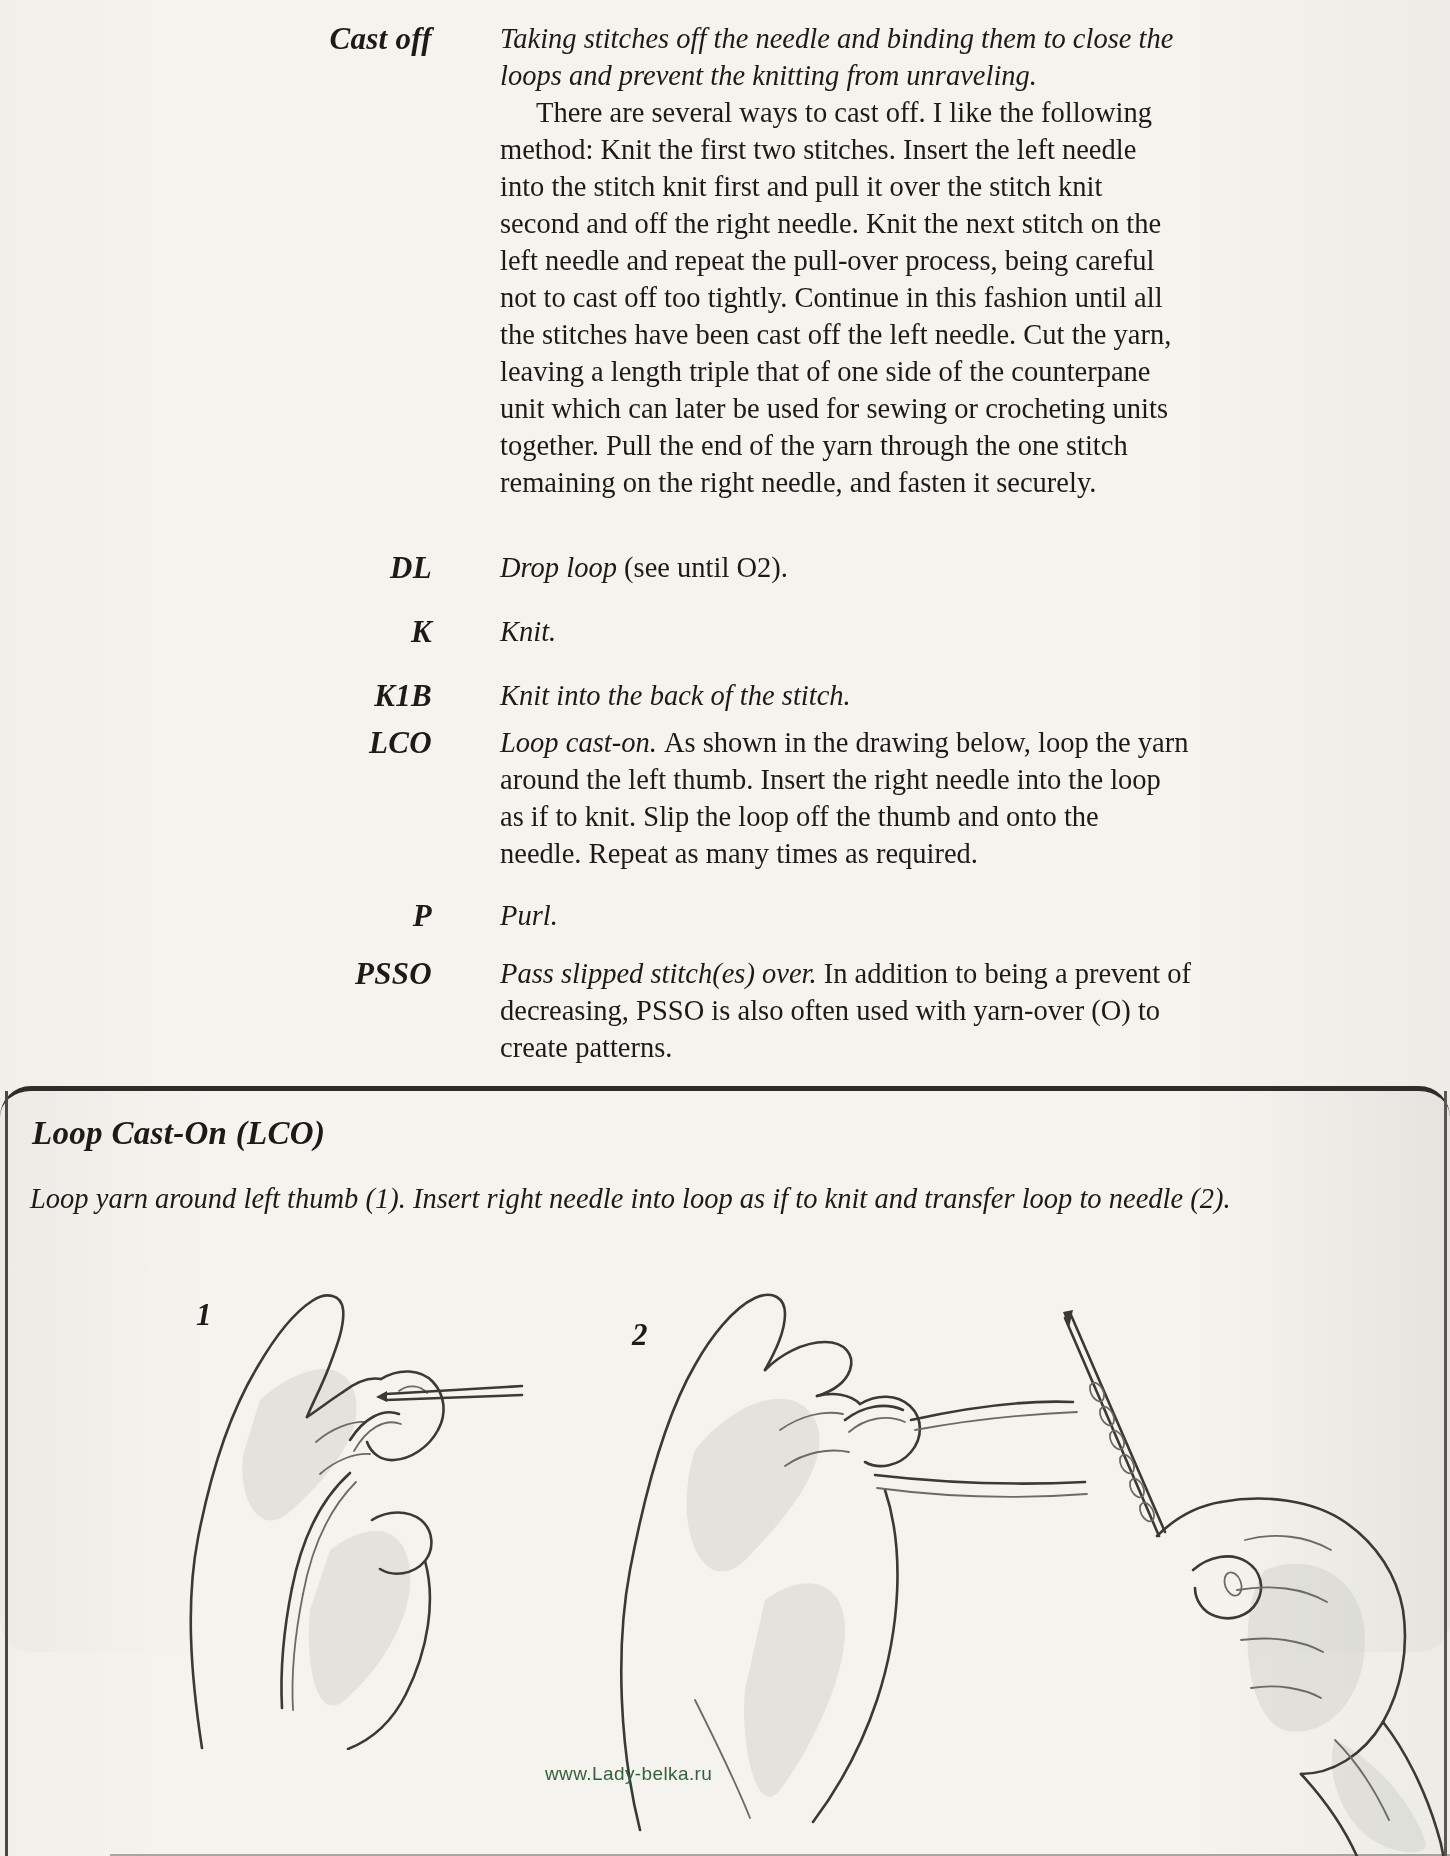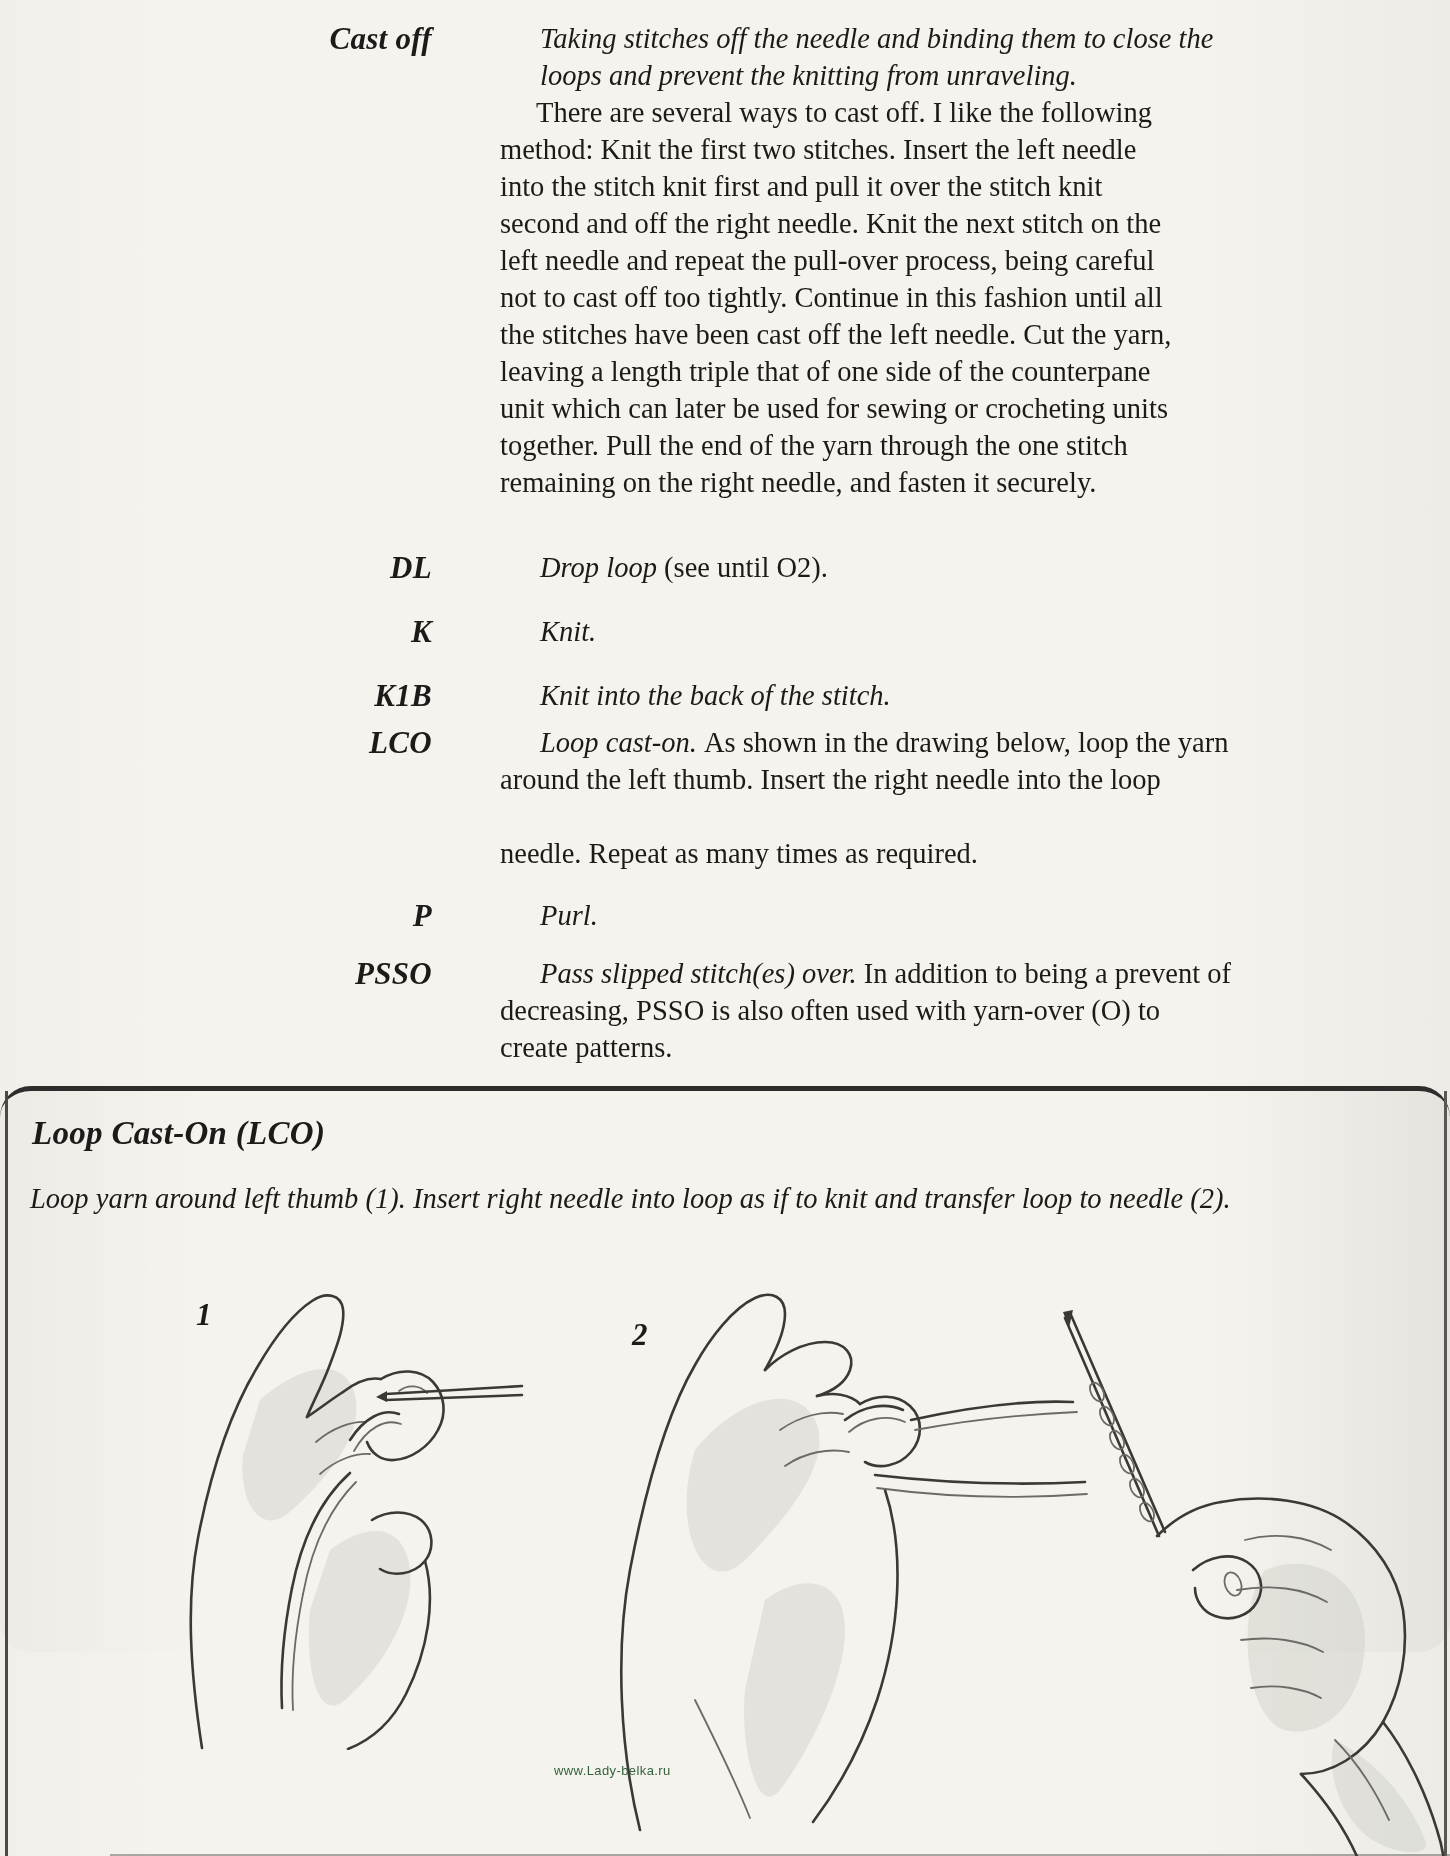--- a/index.html
+++ b/index.html
@@ -20,21 +20,21 @@
     font-weight:bold;font-style:italic;
     font-size:31px;line-height:37px;
     letter-spacing:.3px;
     padding-left:12px;
   }
   .def{
     position:absolute;left:500px;top:0;width:945px;
     font-size:28.5px;line-height:37px;
     white-space:nowrap;
   }
-  .it{font-style:italic;margin-left:40px;}
+  .it{font-style:italic;}
   .ro{font-style:normal;}
   .indent{display:inline-block;width:36px;}
   #row-castoff{top:20px;}
   #row-dl{top:549px;}
   #row-k{top:613px;}
   #row-k1b{top:677px;}
   #row-lco{top:724px;}
   #row-p{top:897px;}
   #row-psso{top:955px;}
   
@@ -67,23 +67,22 @@
   .fig{position:absolute;}
   #fig1{left:140px;top:179px;width:390px;height:480px;}
   #fig2{left:545px;top:179px;width:900px;height:591px;}
   .sketch{stroke:#3a3936;stroke-width:2.6;fill:none;stroke-linecap:round;}
   .sketch-light{stroke:#6b6a66;stroke-width:1.8;fill:none;stroke-linecap:round;}
   .shade{fill:#c9c8c1;opacity:.38;stroke:none;}
   .inkfill{fill:#3a3936;stroke:none;}
   .watermark{
     position:absolute;left:545px;top:672px;
     font-family:"Liberation Sans", sans-serif;
-    font-size:13px;letter-spacing:.4px;
+    font-size:19px;letter-spacing:.4px;
     color:#34623c;
-    margin-left:9px;
   }
 </style>
 </head>
 <body>
 
 <div class="page">
 
   <div class="entry" id="row-castoff">
     <span class="term">Cast off</span>
     <div class="def"><span class="it">Taking stitches off the needle and binding them to close the</span><br><span class="it">loops and prevent the knitting from unraveling.</span><br><span class="indent"></span><span class="ro">There are several ways to cast off. I like the following</span><br><span class="ro">method: Knit the first two stitches. Insert the left needle</span><br><span class="ro">into the stitch knit first and pull it over the stitch knit</span><br><span class="ro">second and off the right needle. Knit the next stitch on the</span><br><span class="ro">left needle and repeat the pull-over process, being careful</span><br><span class="ro">not to cast off too tightly. Continue in this fashion until all</span><br><span class="ro">the stitches have been cast off the left needle. Cut the yarn,</span><br><span class="ro">leaving a length triple that of one side of the counterpane</span><br><span class="ro">unit which can later be used for sewing or crocheting units</span><br><span class="ro">together. Pull the end of the yarn through the one stitch</span><br><span class="ro">remaining on the right needle, and fasten it securely.</span></div>
@@ -99,21 +98,21 @@
     <div class="def"><span class="it">Knit.</span></div>
   </div>
 
   <div class="entry" id="row-k1b">
     <span class="term">K1B</span>
     <div class="def"><span class="it">Knit into the back of the stitch.</span></div>
   </div>
 
   <div class="entry" id="row-lco">
     <span class="term">LCO</span>
-    <div class="def"><span class="it">Loop cast-on. </span><span class="ro">As shown in the drawing below, loop the yarn</span><br><span class="ro">around the left thumb. Insert the right needle into the loop</span><br><br><span class="ro">needle. Repeat as many times as required.</span></div>
+    <div class="def"><span class="it">Loop cast-on. </span><span class="ro">As shown in the drawing below, loop the yarn</span><br><span class="ro">around the left thumb. Insert the right needle into the loop</span><br><span class="ro">as if to knit. Slip the loop off the thumb and onto the</span><br><span class="ro">needle. Repeat as many times as required.</span></div>
   </div>
 
   <div class="entry" id="row-p">
     <span class="term">P</span>
     <div class="def"><span class="it">Purl.</span></div>
   </div>
 
   <div class="entry" id="row-psso">
     <span class="term">PSSO</span>
     <div class="def"><span class="it">Pass slipped stitch(es) over. </span><span class="ro">In addition to being a prevent of</span><br><span class="ro">decreasing, PSSO is also often used with yarn-over (O) to</span><br><span class="ro">create patterns.</span></div>

